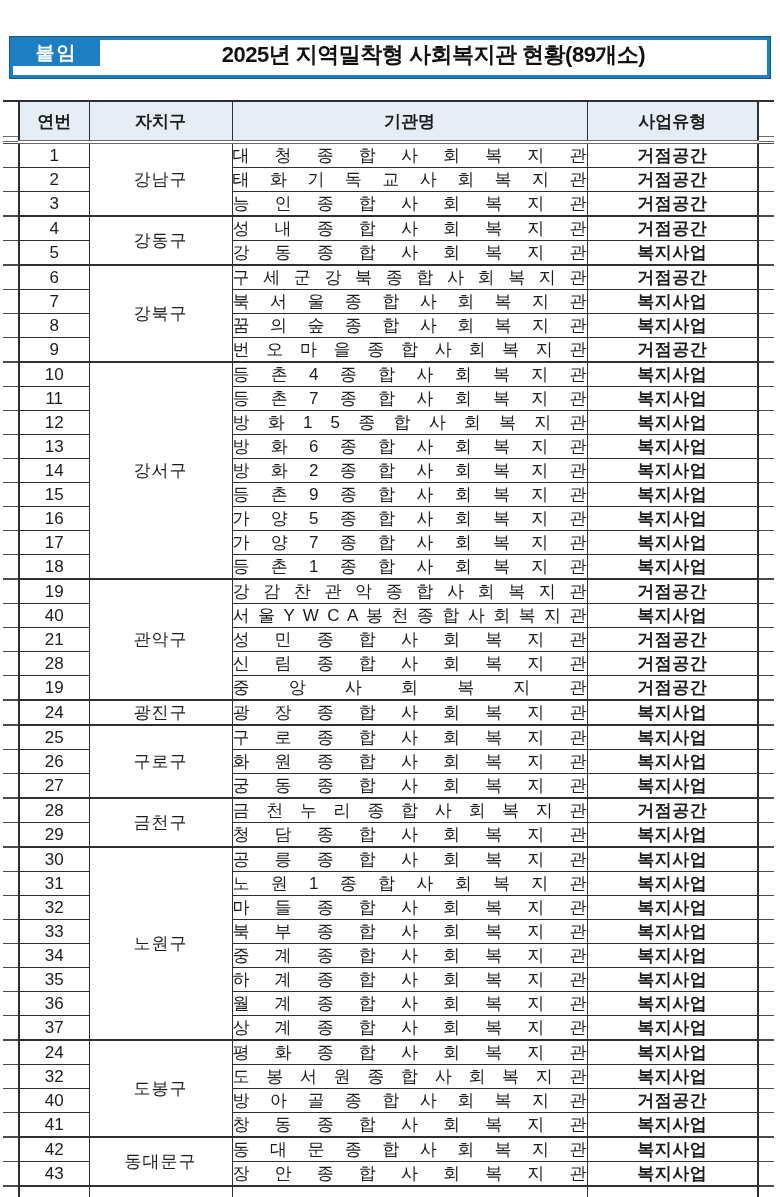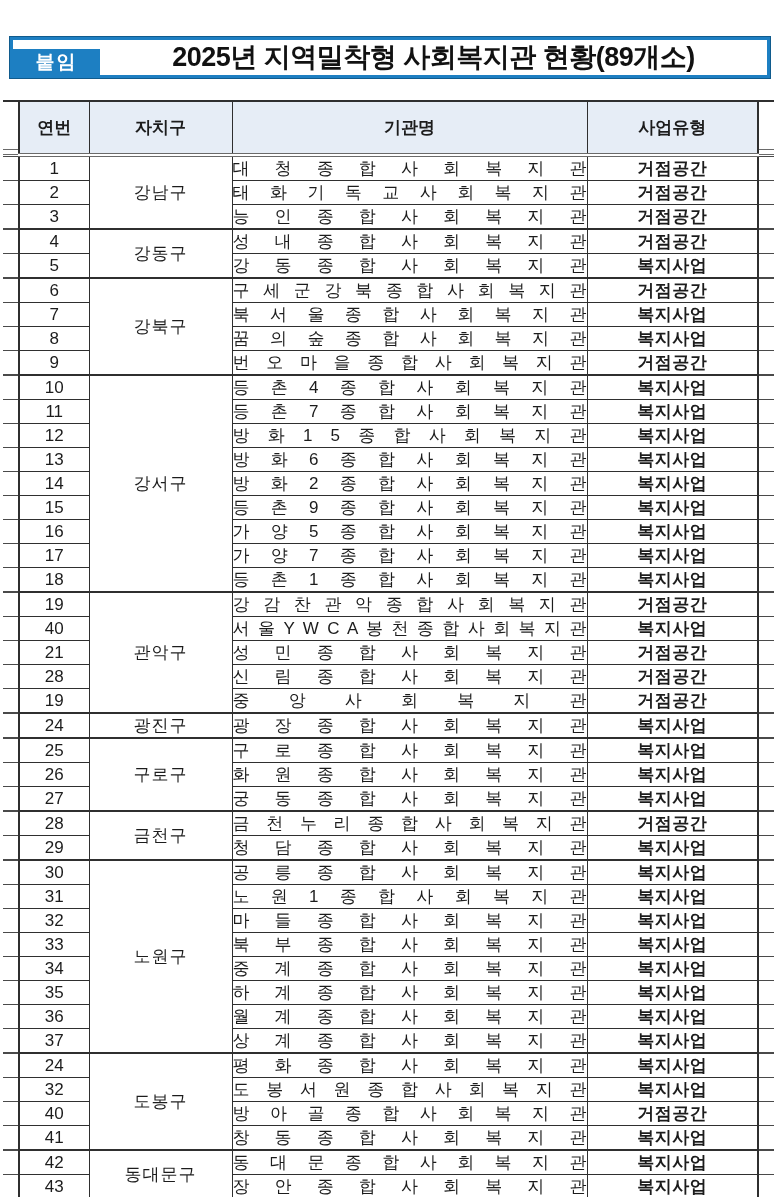--- a/index.html
+++ b/index.html
@@ -8,21 +8,21 @@
     width: 780px;
     height: 1197px;
     font-family: "Liberation Sans", sans-serif;
     color: #1c1c1c;
     overflow: hidden;
   }
 
   
   .banner {
     display: flex;
-    align-items: flex-end;
+    align-items: flex-start;
     margin: 37px 10px 0 10px;
     height: 41px;
     border: 3px solid #1d7fc2;
     outline: 1px solid #105b8d;
     background: #ffffff;
   }
   .badge {
     flex: 0 0 87px;
     background: #1d7fc2;
     color: #ffffff;
@@ -31,21 +31,21 @@
     letter-spacing: 2px;
     display: flex;
     align-items: center;
     justify-content: center;
   }
   .banner-title {
     flex: 1 1 auto;
     display: flex;
     align-items: center;
     justify-content: center;
-    font-size: 27px;
+    font-size: 22px;
     font-weight: 800;
     letter-spacing: -0.5px;
     color: #111111;
     white-space: nowrap;
   }
 
   
   .tbl-wrap { margin: 22px 23px 0 18px; }
   table.roster {
     border-collapse: collapse;
@@ -60,21 +60,21 @@
   table.roster { border: 2px solid #2f2f2f; }
   table.roster th, table.roster td {
     border: 1px solid #2f2f2f;
     position: relative;
     text-align: center;
     vertical-align: middle;
     font-size: 17px;
     padding: 0;
     background: #ffffff;
   }
-  table.roster thead tr { height: 54px; }
+  table.roster thead tr { height: 41px; }
   table.roster thead th {
     background: #e6edf6;
     font-weight: 600;
     border-bottom: 4px double #6a6a6a;
   }
   table.roster tbody tr { height: 23.3px; }
   table.roster tbody tr.lr { height: 40px; }
   tr.gs td { border-top: 2px solid #2f2f2f; }
 
   td.c-no   { font-size: 17px; }

